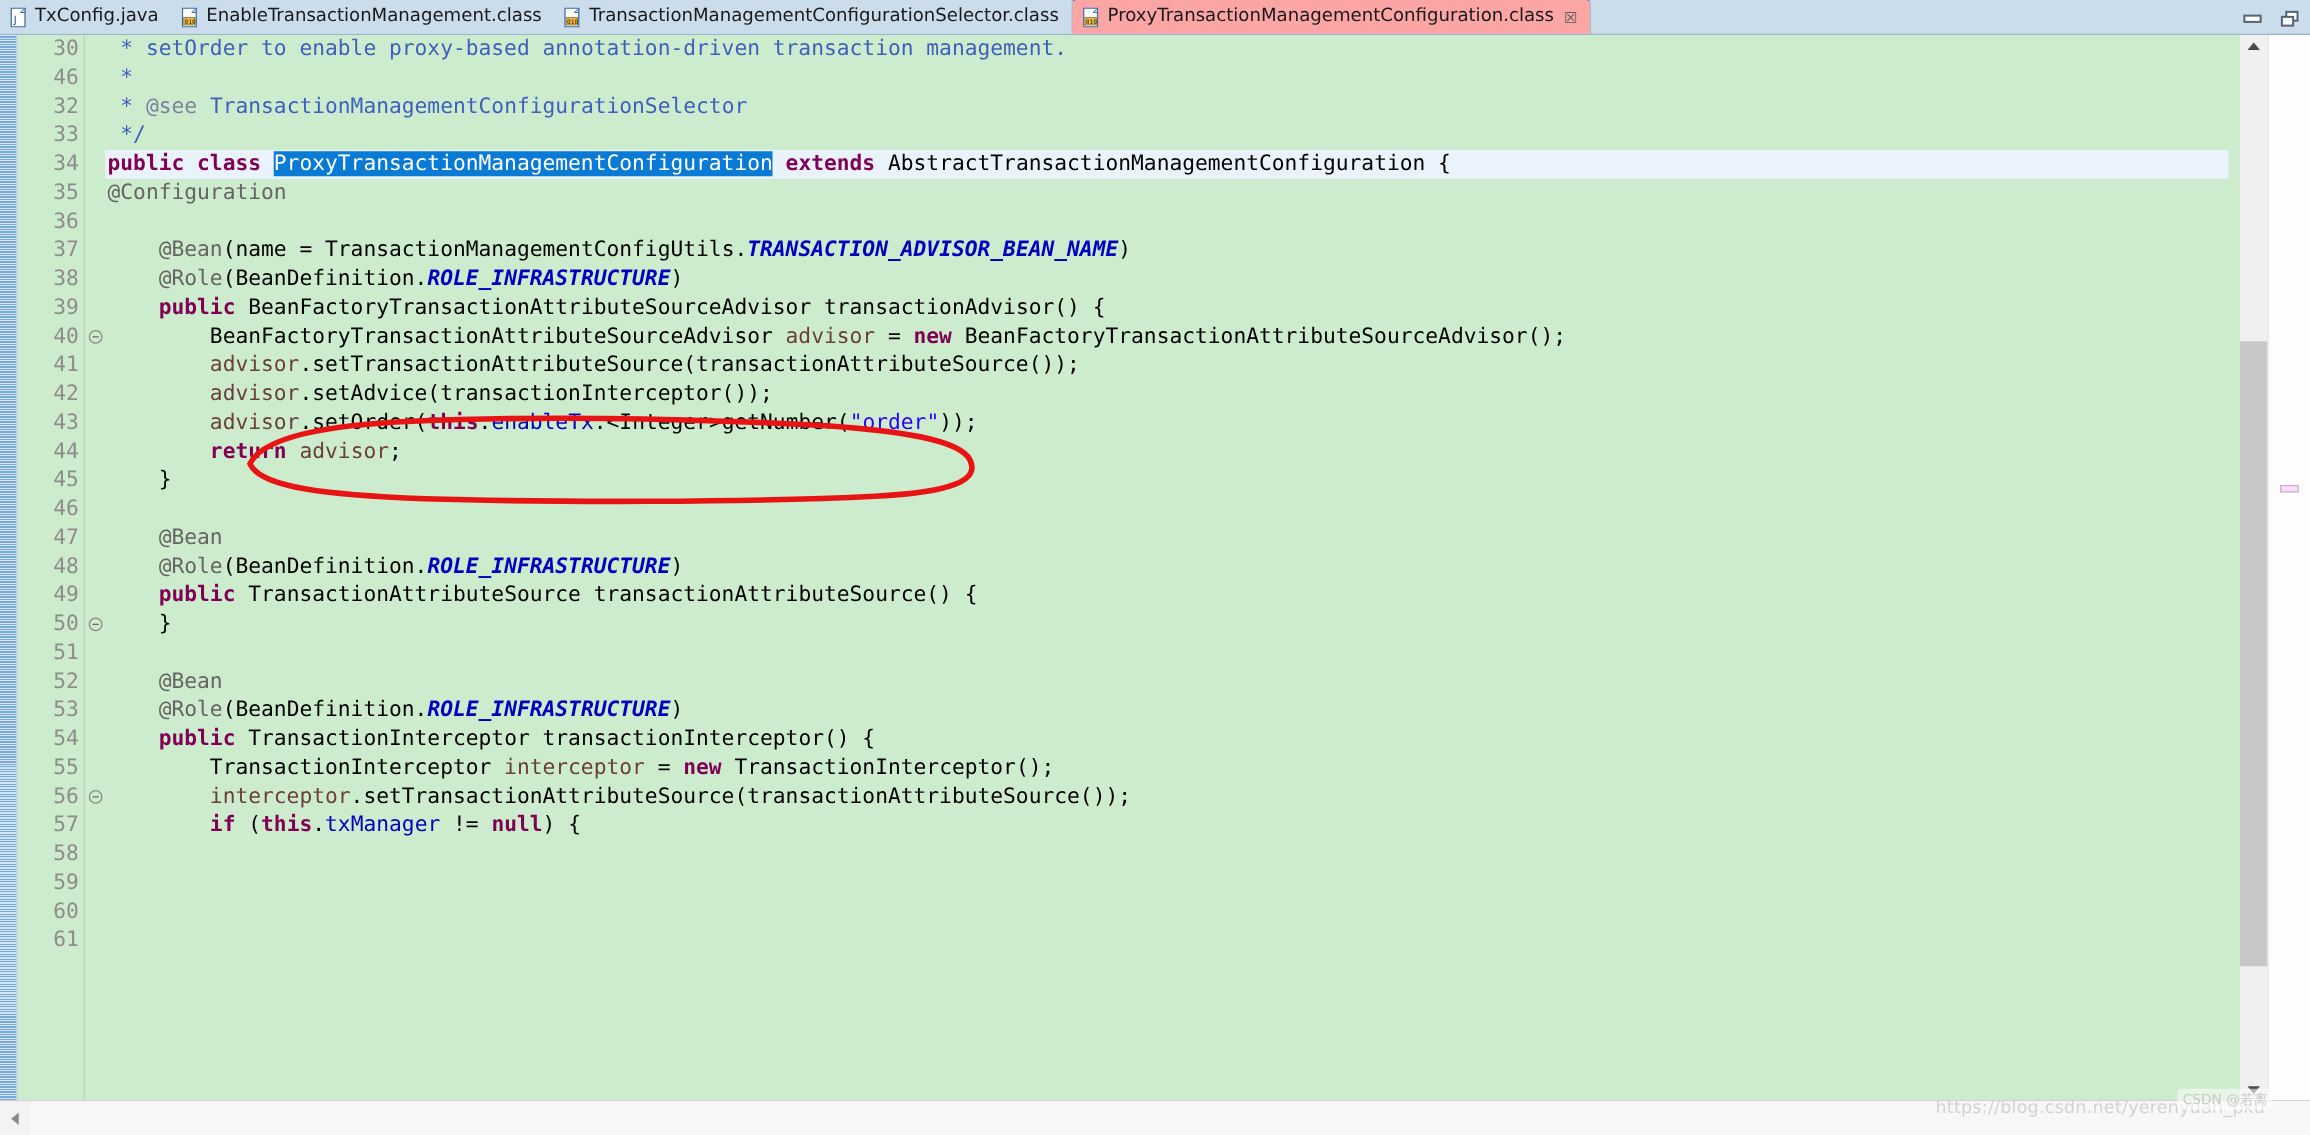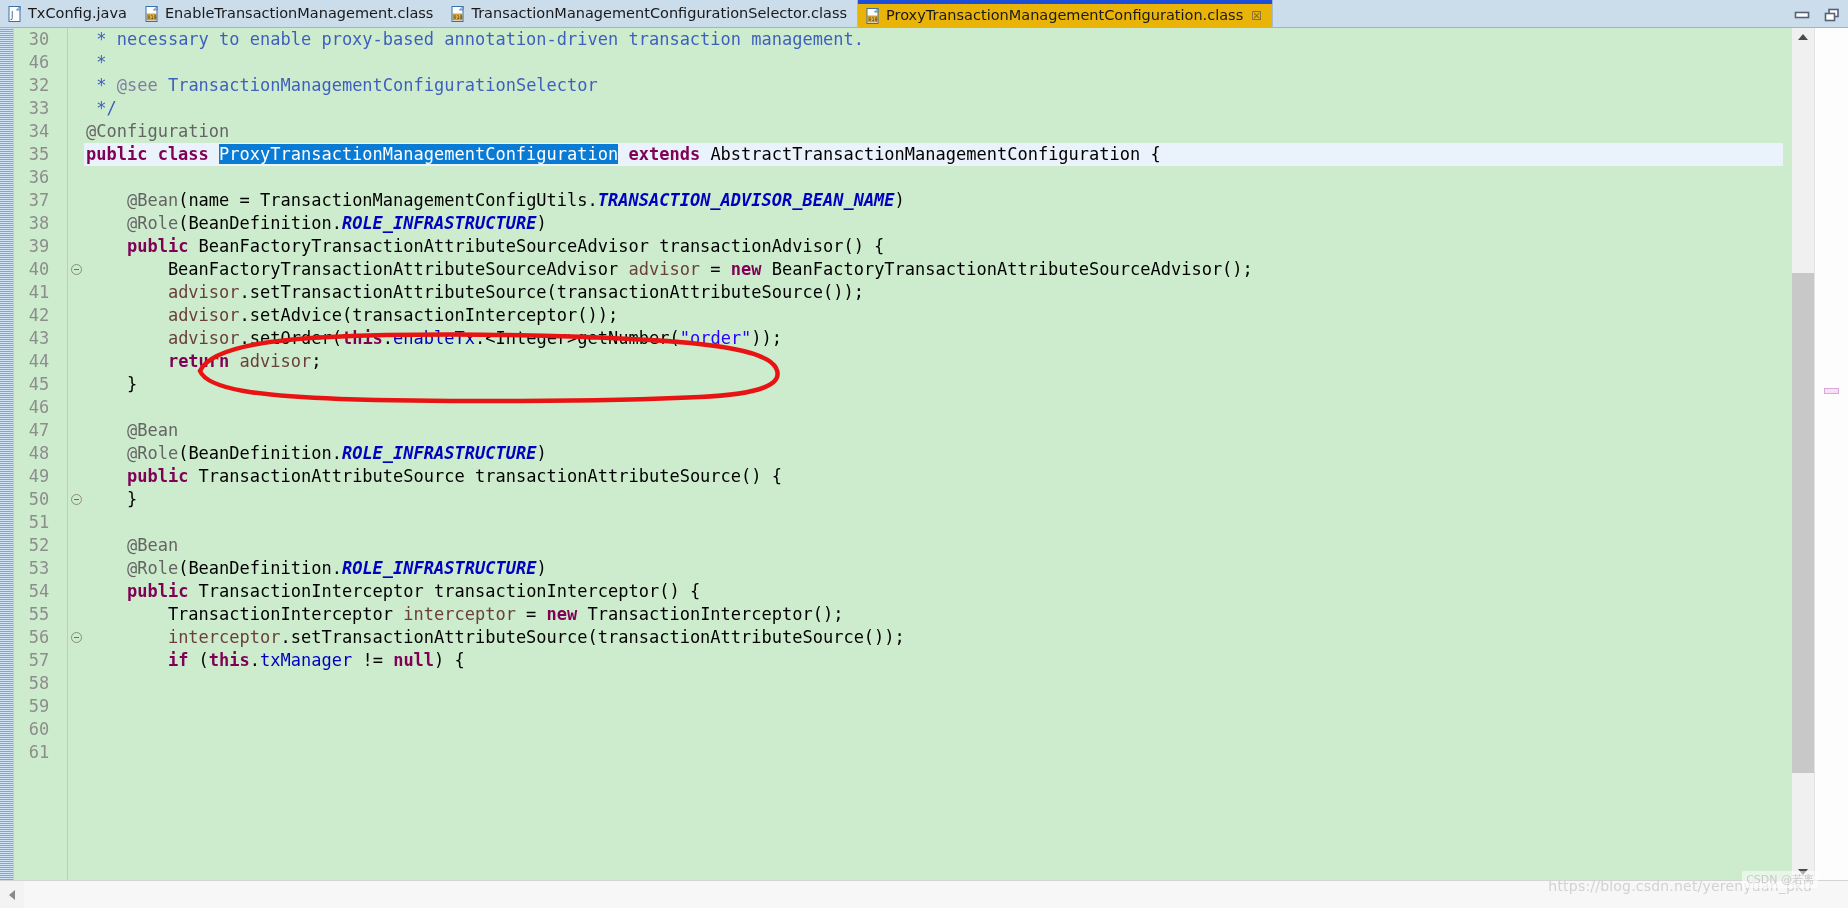--- a/index.html
+++ b/index.html
@@ -35,24 +35,24 @@
     padding: 0 10px 0 8px;
     font-size: 14.5px;
     font-family: "DejaVu Sans", sans-serif;
     color: #1a1a1a;
     background: #cbdceb;
     white-space: nowrap;
     box-sizing: border-box;
     cursor: default;
   }
   .tab.active {
-    background: #eab308;
+    background: #fca5a5;
     border-left: 1px solid #a8bccf;
     border-right: 1px solid #a8bccf;
-    border-top: 5px solid #1d4ed8;
+    border-top: 1px solid #1d4ed8;
     border-top-left-radius: 4px;
     border-top-right-radius: 4px;
     height: 28px;
   }
   .tab-icon {
     width: 15px; height: 16px;
     margin-right: 5px;
     flex: 0 0 auto;
     position: relative;
   }
@@ -97,21 +97,21 @@
       );
     border-right: 1px solid #b9cfe0;
     box-sizing: border-box;
   }
 
   .gutter {
     position: absolute;
     left: 15px; top: 0;
     width: 52px; height: 852px;
     background: #cdeccd;
-    text-align: center;
+    text-align: right;
     box-sizing: border-box;
   }
   .gutter-line {
     height: 23px;
     line-height: 23px;
     padding-right: 4px;
     font-family: "DejaVu Sans Mono", monospace;
     font-size: 17px;
     color: #8d8d8d;
     box-sizing: border-box;
@@ -374,26 +374,26 @@
         <div class="gutter-line">59</div>
         <div class="gutter-line">60</div>
         <div class="gutter-line">61</div>
       </div>
     <div class="fold-col" id="foldcol">
         <div class="fold-mark" style="top: 236px;"></div>
         <div class="fold-mark" style="top: 466px;"></div>
         <div class="fold-mark" style="top: 604px;"></div>
       </div>
     <div class="codearea" id="codearea">
-        <div class="code-line"><span class="t-cmt"> * </span><span class="t-cmt">necessary to enable proxy-based annotation-driven transaction management.</span></div>
+        <div class="code-line"><span class="t-cmt"> * </span><span class="t-cmt">setOrder to enable proxy-based annotation-driven transaction management.</span></div>
         <div class="code-line"><span class="t-cmt"> *</span></div>
         <div class="code-line"><span class="t-cmt"> * </span><span class="t-tag">@see</span><span class="t-cmt"> TransactionManagementConfigurationSelector</span></div>
         <div class="code-line"><span class="t-cmt"> */</span></div>
+        <div class="code-line current"><span class="t-kw">public class </span><span class="t-sel">ProxyTransactionManagementConfiguration</span><span class="t-plain"> </span><span class="t-kw">extends</span><span class="t-plain"> AbstractTransactionManagementConfiguration {</span></div>
         <div class="code-line"><span class="t-ann">@Configuration</span></div>
-        <div class="code-line current"><span class="t-kw">public class </span><span class="t-sel">ProxyTransactionManagementConfiguration</span><span class="t-plain"> </span><span class="t-kw">extends</span><span class="t-plain"> AbstractTransactionManagementConfiguration {</span></div>
         <div class="code-line"><span class="t-plain"></span></div>
         <div class="code-line"><span class="t-plain">    </span><span class="t-ann">@Bean</span><span class="t-plain">(name = TransactionManagementConfigUtils.</span><span class="t-sf">TRANSACTION_ADVISOR_BEAN_NAME</span><span class="t-plain">)</span></div>
         <div class="code-line"><span class="t-plain">    </span><span class="t-ann">@Role</span><span class="t-plain">(BeanDefinition.</span><span class="t-sf">ROLE_INFRASTRUCTURE</span><span class="t-plain">)</span></div>
         <div class="code-line"><span class="t-plain">    </span><span class="t-kw">public</span><span class="t-plain"> BeanFactoryTransactionAttributeSourceAdvisor transactionAdvisor() {</span></div>
         <div class="code-line"><span class="t-plain">        BeanFactoryTransactionAttributeSourceAdvisor </span><span class="t-loc">advisor</span><span class="t-plain"> = </span><span class="t-kw">new</span><span class="t-plain"> BeanFactoryTransactionAttributeSourceAdvisor();</span></div>
         <div class="code-line"><span class="t-plain">        </span><span class="t-loc">advisor</span><span class="t-plain">.setTransactionAttributeSource(transactionAttributeSource());</span></div>
         <div class="code-line"><span class="t-plain">        </span><span class="t-loc">advisor</span><span class="t-plain">.setAdvice(transactionInterceptor());</span></div>
         <div class="code-line"><span class="t-plain">        </span><span class="t-loc">advisor</span><span class="t-plain">.setOrder(</span><span class="t-kw">this</span><span class="t-plain">.</span><span class="t-fld">enableTx</span><span class="t-plain">.&lt;Integer&gt;getNumber(</span><span class="t-str">"order"</span><span class="t-plain">));</span></div>
         <div class="code-line"><span class="t-plain">        </span><span class="t-kw">return</span><span class="t-plain"> </span><span class="t-loc">advisor</span><span class="t-plain">;</span></div>
         <div class="code-line"><span class="t-plain">    }</span></div>

